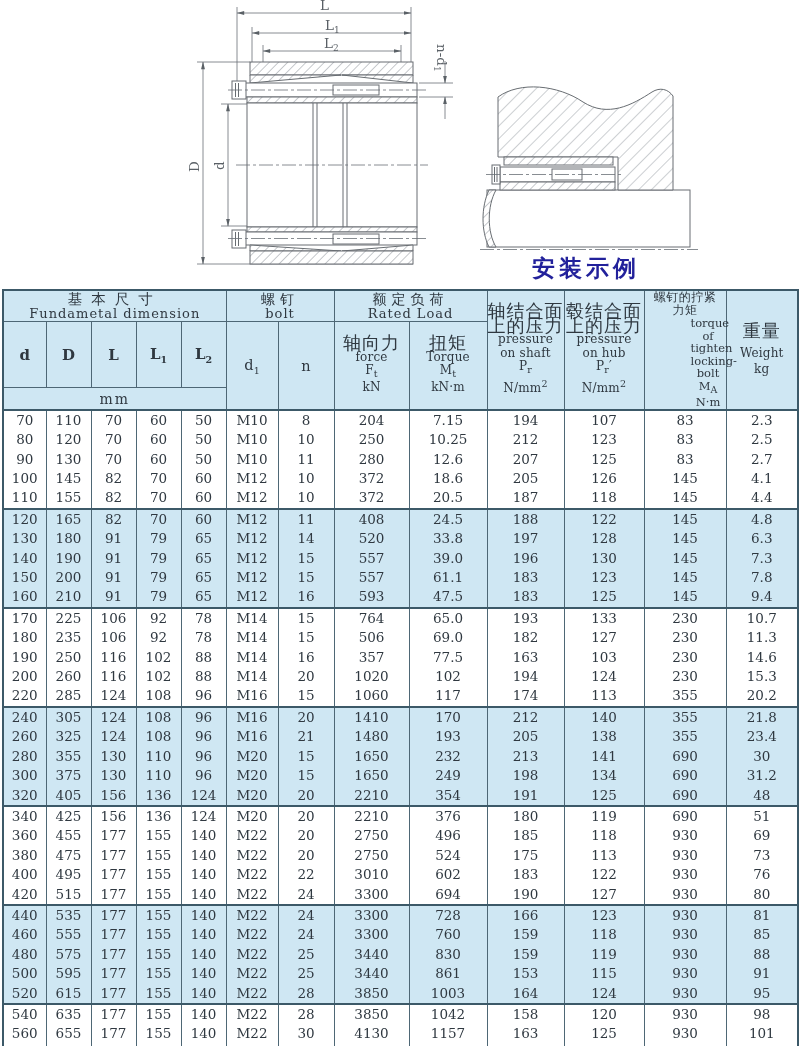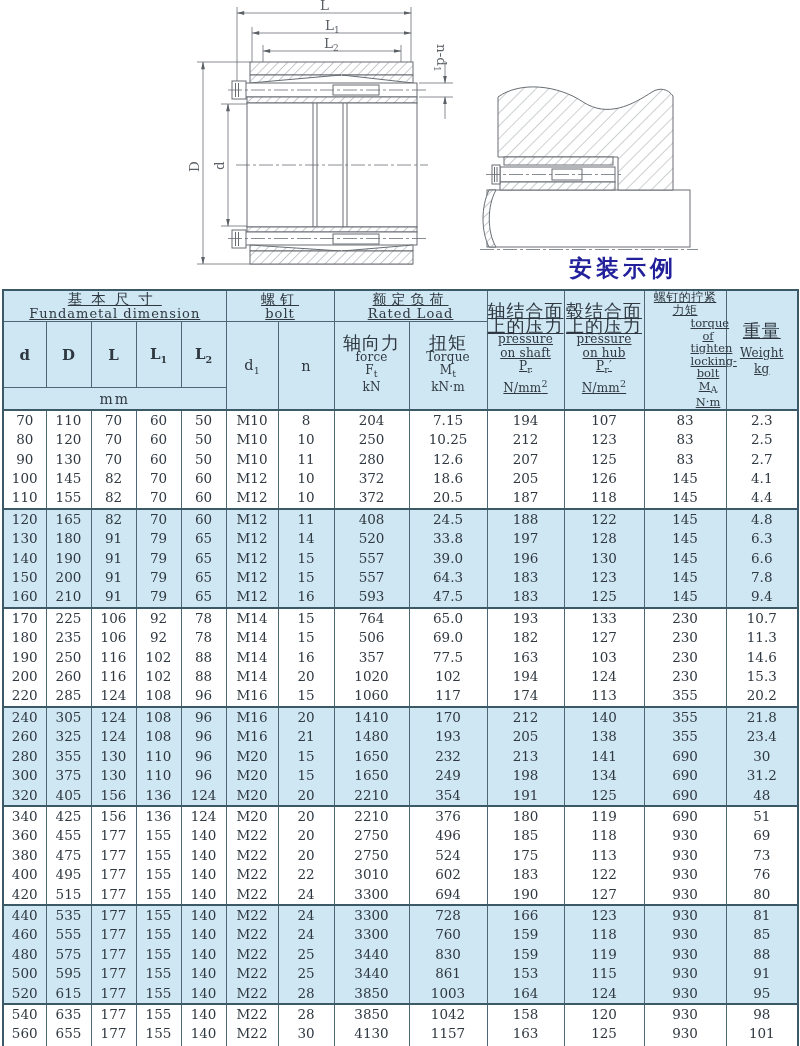--- a/index.html
+++ b/index.html
@@ -1,28 +1,28 @@
 <!DOCTYPE html>
 <html><head>
 <meta charset="utf-8">
 <style>
   html,body{margin:0;padding:0;background:#fff;}
   .page{position:relative;width:800px;height:1046px;background:#fff;overflow:hidden;
         font-family:"DejaVu Serif","Liberation Serif",serif;color:#2f3840;}
   .drawings{position:relative;width:800px;height:289px;}
   .drawings svg{position:absolute;}
   svg text{font-family:"DejaVu Serif","Liberation Serif",serif;fill:#5a6066;font-size:13.5px;}
-  .caption{position:absolute;left:518px;top:253px;width:210px;text-align:center;
+  .caption{position:absolute;left:481px;top:253px;width:210px;text-align:center;
            font-size:23px;font-weight:bold;letter-spacing:4px;color:#22219b;}
   table.spec{position:absolute;left:2px;top:289px;width:795px;border-collapse:collapse;
              table-layout:fixed;border:2px solid #3c5968;}
   thead{border-bottom:2px solid #3c5968;}
   th,td{border:1px solid #4e6775;padding:0;text-align:center;vertical-align:middle;}
   thead th{background:#cfe7f3;font-weight:normal;color:#2f3840;}
-  .r1{height:31px;text-decoration:underline;} .r2{height:40px;} .r3{height:22px;}
+  .r1{height:31px;} .r2{height:40px;} .r3{height:22px;}
   .gzh{font-size:14.5px;letter-spacing:9px;line-height:16px;}
   .gzh2{font-size:14px;letter-spacing:5px;line-height:16px;}
   .gen{font-size:13px;letter-spacing:1px;line-height:14px;}
   .colsym{font-size:15px;font-weight:bold;}
   .colsym2{font-size:14.5px;}
   sub{font-size:9.5px;} sup{font-size:9.5px;}
   .mm{font-size:14px;letter-spacing:2px;}
   .hz{font-size:18px;letter-spacing:1px;line-height:14.5px;}
   .he{font-size:12px;line-height:13.5px;letter-spacing:0.2px;}
   .hz-t{font-size:12px;line-height:13px;letter-spacing:0.5px;}
@@ -344,32 +344,32 @@
           <td>91</td>
           <td>79</td>
           <td>65</td>
           <td>M12</td>
           <td>15</td>
           <td>557</td>
           <td>39.0</td>
           <td>196</td>
           <td>130</td>
           <td>145</td>
-          <td>6.6</td>
+          <td>7.3</td>
         </tr>
         <tr class="shaded">
           <td>150</td>
           <td>200</td>
           <td>91</td>
           <td>79</td>
           <td>65</td>
           <td>M12</td>
           <td>15</td>
           <td>557</td>
-          <td>64.3</td>
+          <td>61.1</td>
           <td>183</td>
           <td>123</td>
           <td>145</td>
           <td>7.8</td>
         </tr>
         <tr class="shaded gend">
           <td>160</td>
           <td>210</td>
           <td>91</td>
           <td>79</td>

